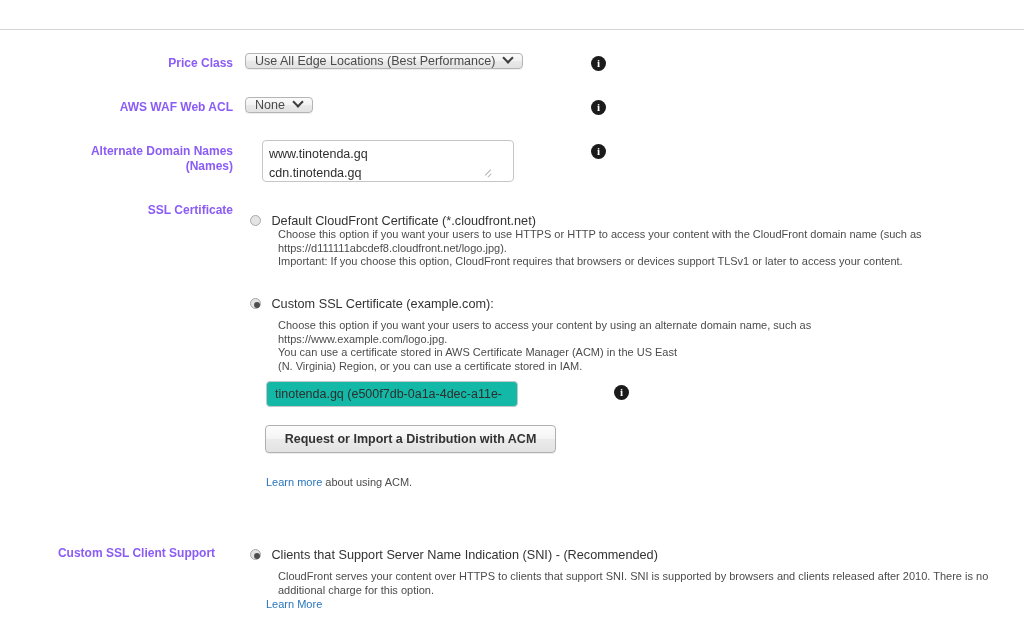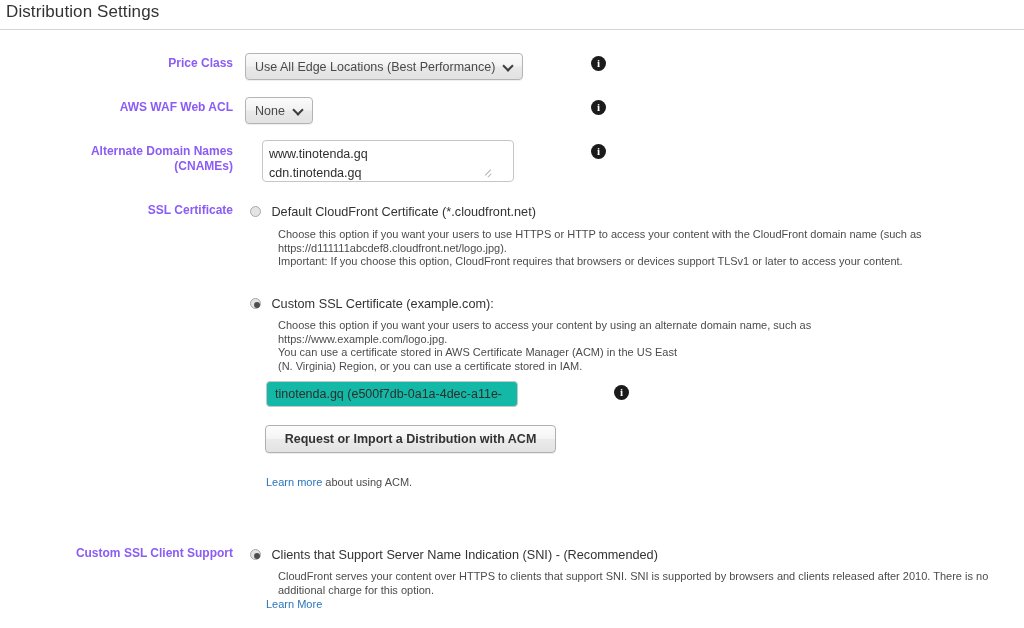--- a/index.html
+++ b/index.html
@@ -43,22 +43,22 @@
     font-weight: bold;
     color: #8b5cf6;
     line-height: 15px;
   }
   .field-label .l2 { display: block; }
 
   
   .aws-select {
     position: absolute;
     display: inline-flex;
-    align-items: center;
-    height: 27px;
+    align-items: flex-start;
+    height: 16px;
     padding: 0 9px;
     border: 1px solid #b4b4b4;
     border-radius: 4px;
     background: linear-gradient(to bottom, #fbfbfb 0%, #f2f2f2 48%, #e9e9e9 52%, #e2e2e2 100%);
     box-shadow: 0 1px 1px rgba(0,0,0,0.07);
     font-size: 12.5px;
     color: #4a4a4a;
     white-space: nowrap;
     cursor: pointer;
   }
@@ -220,21 +220,20 @@
     font-family: "Liberation Serif", serif;
     font-weight: bold;
     font-size: 11px;
   }
 </style>
 </head>
 <body>
 
 <div class="page">
 
-  <div class="section-title">Distribution Settings</div>
   <div class="title-rule"></div>
 
   <div class="field-label" style="left:40px; top:56px; width:193px;">Price Class</div>
 
   <div class="aws-select" style="left:245px; top:53px;">
     <span class="sel-text">Use All Edge Locations (Best Performance)</span>
     <span class="chev"></span>
   </div>
 
   <div class="info-icon" style="left:591px; top:56px;"></div>
@@ -243,32 +242,32 @@
 
   <div class="aws-select" style="left:245px; top:97px;">
     <span class="sel-text">None</span>
     <span class="chev"></span>
   </div>
 
   <div class="info-icon" style="left:591px; top:100px;"></div>
 
   <div class="field-label" style="left:40px; top:144px; width:193px;">
     <span>Alternate Domain Names</span>
-    <span class="l2">(CNAMEs)</span>
+    <span class="l2">(Names)</span>
   </div>
 
   <textarea class="aws-textarea" style="left: 245px; top: 140px; width: 252px; height: 42px;">www.tinotenda.gq
 cdn.tinotenda.gq</textarea>
   <div class="ta-grip" style="left:484px; top:166px; width:12px; height:12px;"></div>
 
   <div class="info-icon" style="left:591px; top:144px;"></div>
 
   <div class="field-label" style="left:40px; top:203px; width:193px;">SSL Certificate</div>
 
-  <div class="radio-line" style="left:250px; top:202px;">
+  <div class="radio-line" style="left:250px; top:211px;">
     <span class="radio"></span>
     <span class="radio-label">Default CloudFront Certificate (*.cloudfront.net)</span>
   </div>
 
   <div class="help" style="left:266px; top:228px; width:700px;">Choose this option if you want your users to use HTTPS or HTTP to access your content with the CloudFront domain name (such as
 https://d111111abcdef8.cloudfront.net/logo.jpg).
 Important: If you choose this option, CloudFront requires that browsers or devices support TLSv1 or later to access your content.</div>
 
   <div class="radio-line" style="left:250px; top:294px;">
     <span class="radio checked"></span>
@@ -283,21 +282,21 @@
 
   <div class="info-icon" style="left:614px; top:385px;"></div>
 
   <div class="aws-button" style="left:265px; top:425px; width:291px; height:28px;">Request or Import a Distribution with ACM</div>
 
 
   <div class="linkline" style="left:266px; top:476px;text-align:center;">
     <span class="link">Learn more</span><span> about using ACM.</span>
   </div>
 
-  <div class="field-label" style="left:40px; top:546px; width:193px;">Custom SSL Client Support</div>
+  <div class="field-label" style="left:40px; top:546px; width:193px;text-align:center;">Custom SSL Client Support</div>
 
   <div class="radio-line" style="left:250px; top:545px;">
     <span class="radio checked"></span>
     <span class="radio-label">Clients that Support Server Name Indication (SNI) - (Recommended)</span>
   </div>
 
   <div class="help" style="left:266px; top:570px; width:740px;">CloudFront serves your content over HTTPS to clients that support SNI. SNI is supported by browsers and clients released after 2010. There is no
 additional charge for this option.</div>
 
   <div class="linkline" style="left:266px; top:598px;">

